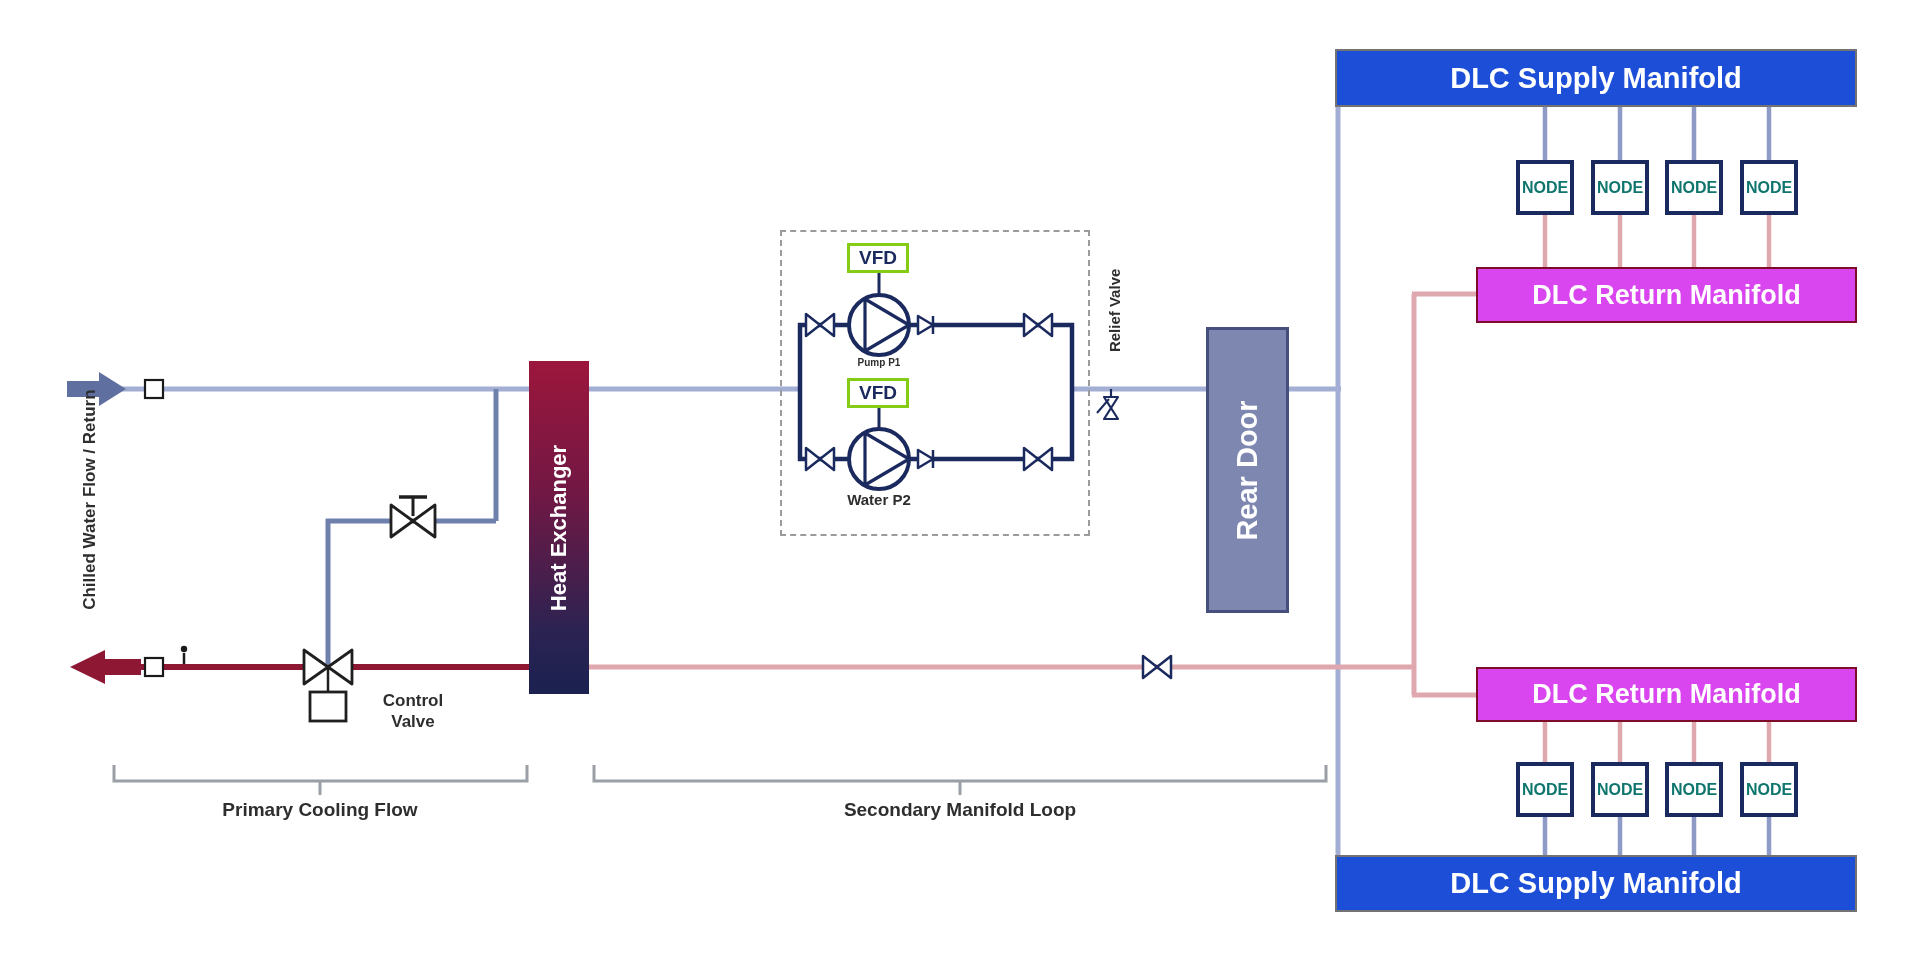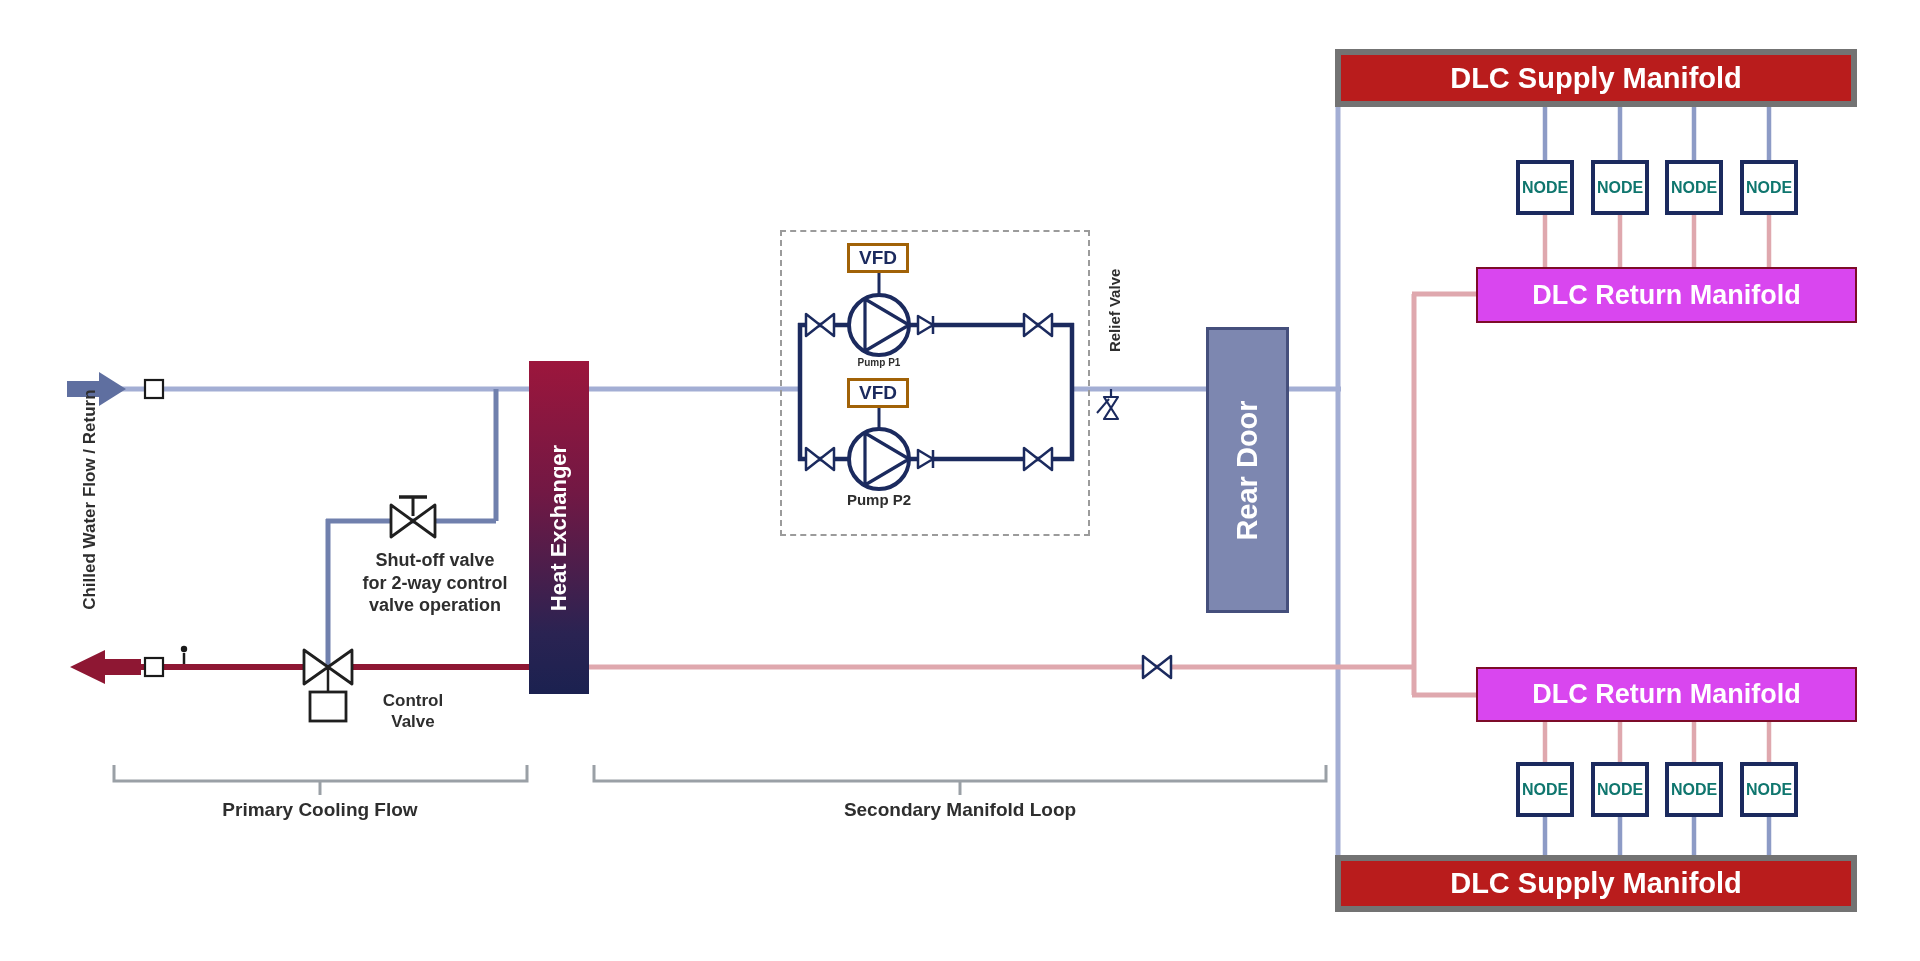--- a/index.html
+++ b/index.html
@@ -2,29 +2,29 @@
 <html><head>
 <meta charset="utf-8">
 <style>
   * { margin:0; padding:0; box-sizing:border-box; }
   html,body { background:#ffffff; font-family:"Liberation Sans", sans-serif; }
   #canvas { position:relative; width:1920px; height:961px; background:#ffffff; overflow:hidden; }
   svg.layer { position:absolute; left:0; top:0; }
 
   .bar { position:absolute; display:flex; align-items:center; justify-content:center;
          color:#ffffff; font-weight:bold; font-size:29px; z-index:3; }
-  .bar.navy    { background:#b91c1c; border:6px solid #737373; }
+  .bar.navy    { background:#1d4ed8; border:2px solid #737373; }
   .bar.crimson { background:#d946ef; border:2px solid #7d0c29; }
 
   .node { position:absolute; width:58px; height:55px; background:#ffffff;
           border:4px solid #1b2a5e; color:#0f766e; font-weight:bold; font-size:16px;
           display:flex; align-items:center; justify-content:center; z-index:3; }
 
   .vfd  { position:absolute; width:62px; height:30px; background:#ffffff;
-          border:3px solid #a16207; color:#1b2a5e; font-weight:bold; font-size:19px;
+          border:3px solid #84cc16; color:#1b2a5e; font-weight:bold; font-size:19px;
           display:flex; align-items:center; justify-content:center; z-index:3; }
 
   .he   { position:absolute; left:529px; top:361px; width:60px; height:333px;
           background:linear-gradient(180deg,#9c163c 0%,#711844 40%,#2a2352 82%,#1b2150 100%);
           display:flex; align-items:center; justify-content:center;
           color:#ffffff; font-weight:bold; font-size:22px; z-index:3; }
 
   .rear-door { position:absolute; left:1206px; top:327px; width:83px; height:286px;
           background:#7d87b0; border:3px solid #454f7c;
           display:flex; align-items:center; justify-content:center;
@@ -169,36 +169,33 @@
     </g>
   </svg>
 
   <div class="pumpbox"></div>
 
   <div class="rotbox" style="left:4px; top:478px; width:170px; height:44px;">
     <span class="rot label" style="position:static; font-size:17px;">Chilled Water
 Flow / Return</span>
   </div>
 
-  <div class="label" style="left:325px; top:549px; width:220px; font-size:18px;">Shut-off valve
-for 2-way control
-valve operation</div>
 
   <div class="label" style="left:363px; top:690px; width:100px; font-size:17px;">Control
 Valve</div>
 
   <div class="he">
     <span class="rot">Heat Exchanger</span>
   </div>
 
   <div class="vfd" style="left:847px; top:243px;">VFD</div>
   <div class="vfd" style="left:847px; top:378px;">VFD</div>
 
   <div class="label" style="left:834px; top:357px; width:90px; font-size:10px;">Pump P1</div>
-  <div class="label" style="left:834px; top:491px; width:90px; font-size:15px;">Pump P2</div>
+  <div class="label" style="left:834px; top:491px; width:90px; font-size:15px;">Water P2</div>
 
   <div class="rotbox" style="left:1051px; top:301px; width:130px; height:18px;">
     <span class="rot label" style="position:static; font-size:15px;">Relief Valve</span>
   </div>
 
   <div class="rear-door">
     <span class="rot">Rear Door</span>
   </div>
 
   <div class="bar navy" style="left:1335px; top:49px; width:522px; height:58px;">DLC Supply Manifold</div>

